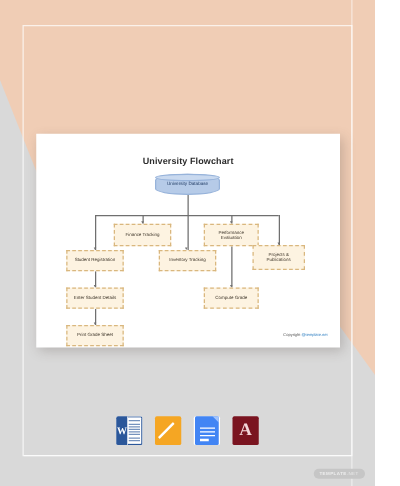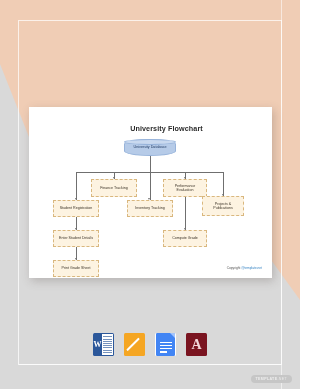--- a/index.html
+++ b/index.html
@@ -65,21 +65,21 @@
     position: absolute;
     left: 29px; top: 107px;
     width: 243px; height: 171px;
     background: #ffffff;
     box-shadow: 2px 3px 9px rgba(90,80,75,0.28);
     z-index: 3;
   }
 
   #doc-title {
     position: absolute;
-    left: 16px; top: 17px;
+    left: 0; top: 17px;
     width: 100%;
     text-align: center;
     font-size: 7.2px;
     font-weight: bold;
     color: #2b2b2b;
     letter-spacing: 0.1px;
   }
 
   
   #flow {

